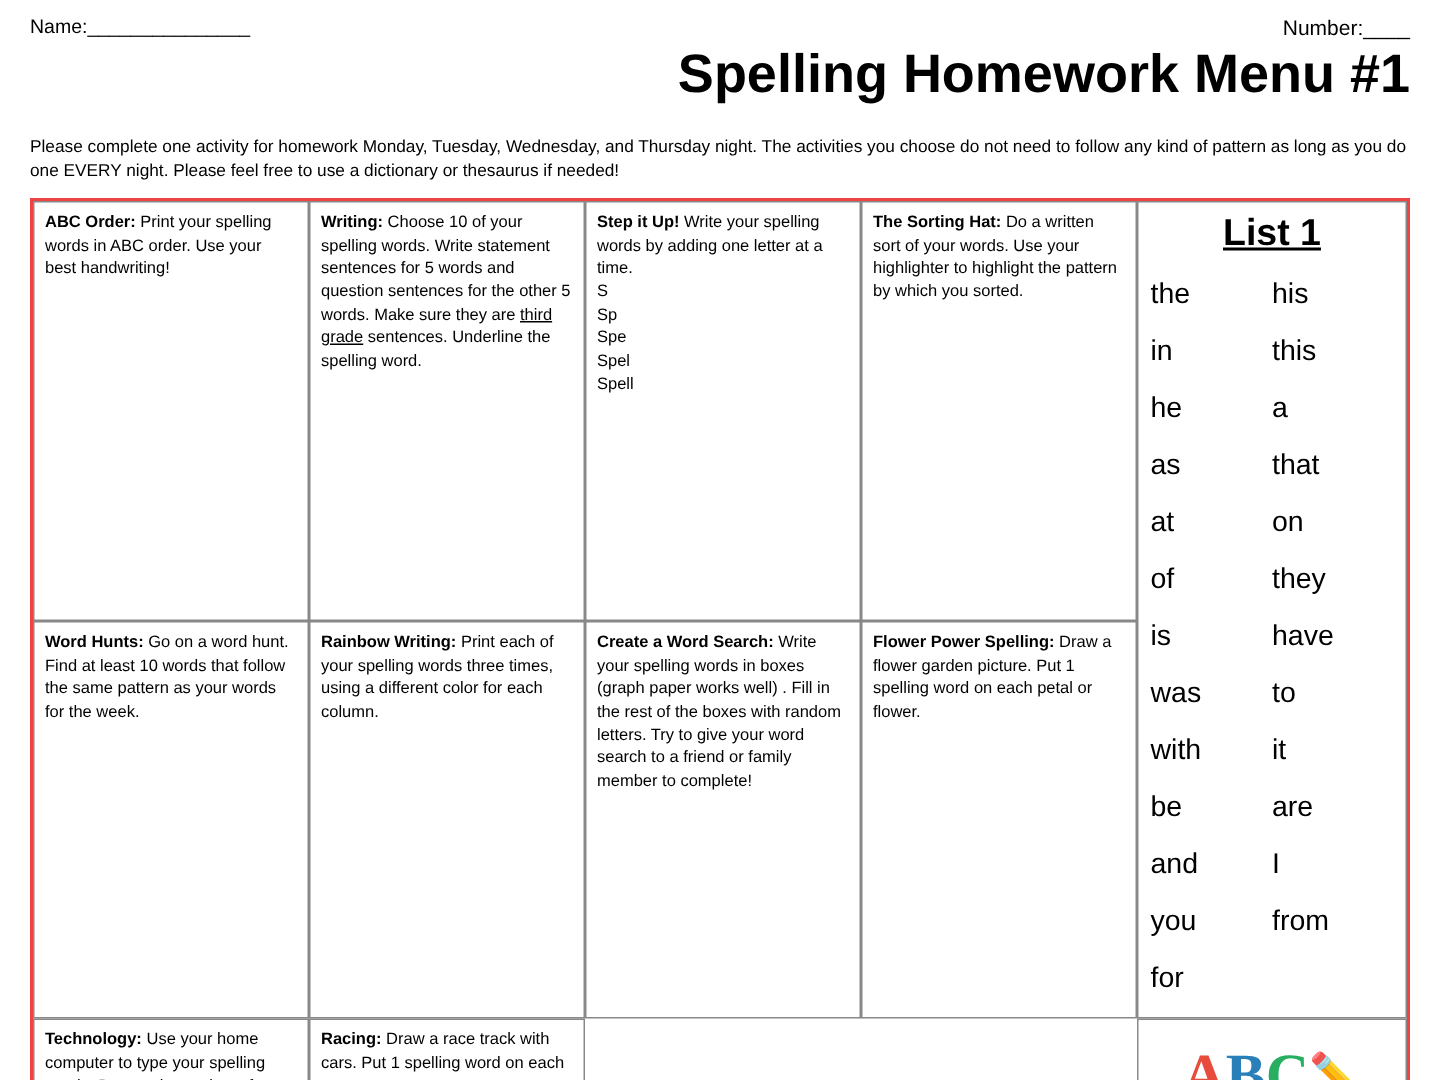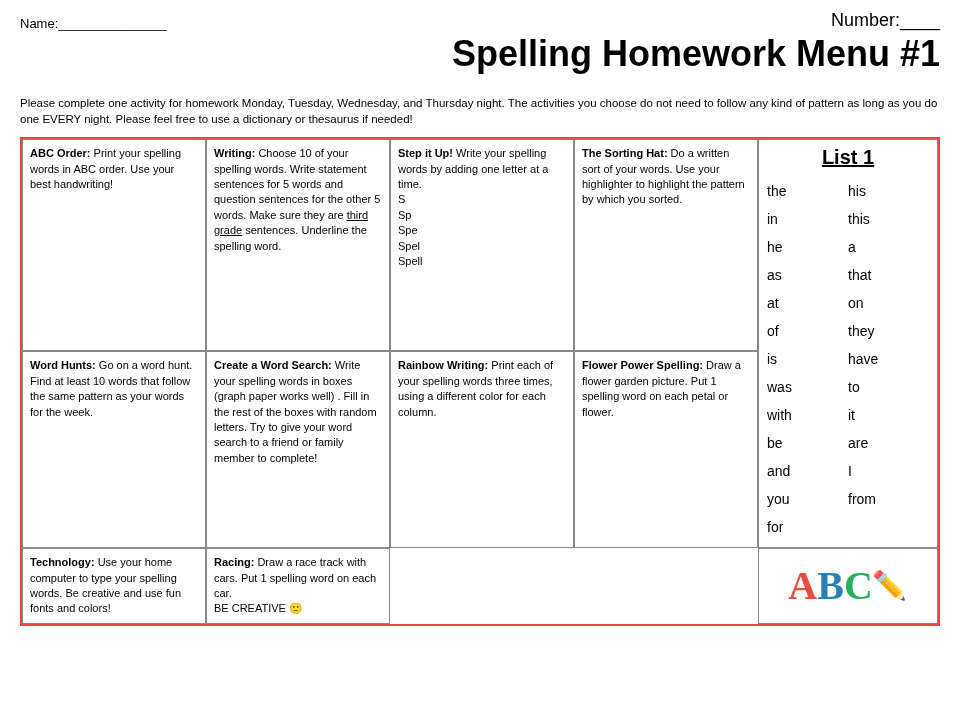--- a/index.html
+++ b/index.html
@@ -8,29 +8,29 @@
       font-family: Arial, sans-serif;
       font-size: 12px;
       color: #000;
       width: 960px;
       min-height: 720px;
       padding: 10px 20px 10px 20px;
     }
     .header-top {
       display: flex;
       justify-content: space-between;
-      align-items: flex-end;
+      align-items: flex-start;
       margin-bottom: 2px;
     }
     .name-line {
       font-size: 13px;
       font-weight: normal;
     }
     .number-line {
-      font-size: 18px;
+      font-size: 14px;
       font-weight: normal;
     }
     .main-title {
       text-align: right;
       font-size: 36px;
       font-weight: bold;
       margin-bottom: 6px;
       letter-spacing: 0;
     }
     .instructions {
@@ -58,29 +58,29 @@
     }
     .list-panel {
       grid-row: 1 / 3;
       grid-column: 5 / 6;
       border: 1px solid #888;
       padding: 6px 8px;
       background: #fff;
     }
     .list-title {
       text-align: center;
-      font-size: 20px;
+      font-size: 25px;
       font-weight: bold;
       text-decoration: underline;
       margin-bottom: 8px;
     }
     .list-words {
       display: grid;
       grid-template-columns: 1fr 1fr;
-      font-size: 14px;
+      font-size: 19px;
       line-height: 2;
       gap: 0;
     }
     .abc-panel {
       grid-row: 3 / 4;
       grid-column: 5 / 6;
       border: 1px solid #888;
       display: flex;
       align-items: center;
       justify-content: center;
@@ -162,27 +162,27 @@
     <span class="cell-title">The Sorting Hat: </span>
     <span>Do a written sort of your words.  Use your highlighter to highlight the pattern by which you sorted.</span>
   </div>
 
   <div class="cell">
     <span class="cell-title">Word Hunts: </span>
     <span>Go on a word hunt.  Find at least 10 words that follow the same pattern as your words for the week.</span>
   </div>
 
   <div class="cell">
+    <span class="cell-title">Rainbow Writing: </span>
+    <span>Print each of your spelling words three times, using a different color for each column.</span>
+  </div>
+
+  <div class="cell">
     <span class="cell-title">Create a Word Search: </span>
     <span>Write your spelling words in boxes (graph paper works well) .  Fill in the rest of the boxes with random letters.  Try to give your word search to a friend or family member to complete!</span>
-  </div>
-
-  <div class="cell">
-    <span class="cell-title">Rainbow Writing: </span>
-    <span>Print each of your spelling words three times, using a different color for each column.</span>
   </div>
 
 
   <div class="cell">
     <span class="cell-title">Flower Power Spelling: </span>
     <span>Draw a flower garden picture.  Put 1 spelling word on each petal or flower.</span>
   </div>
 
   <div class="cell">
     <span class="cell-title">Technology: </span>

